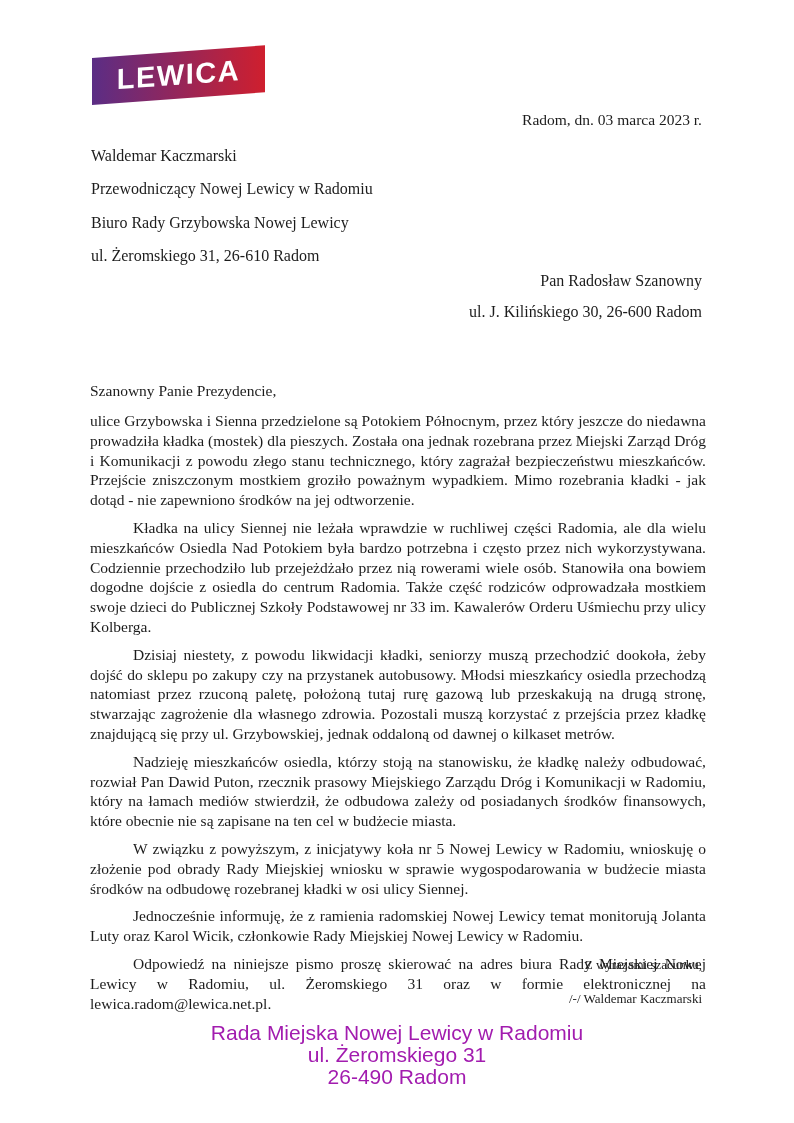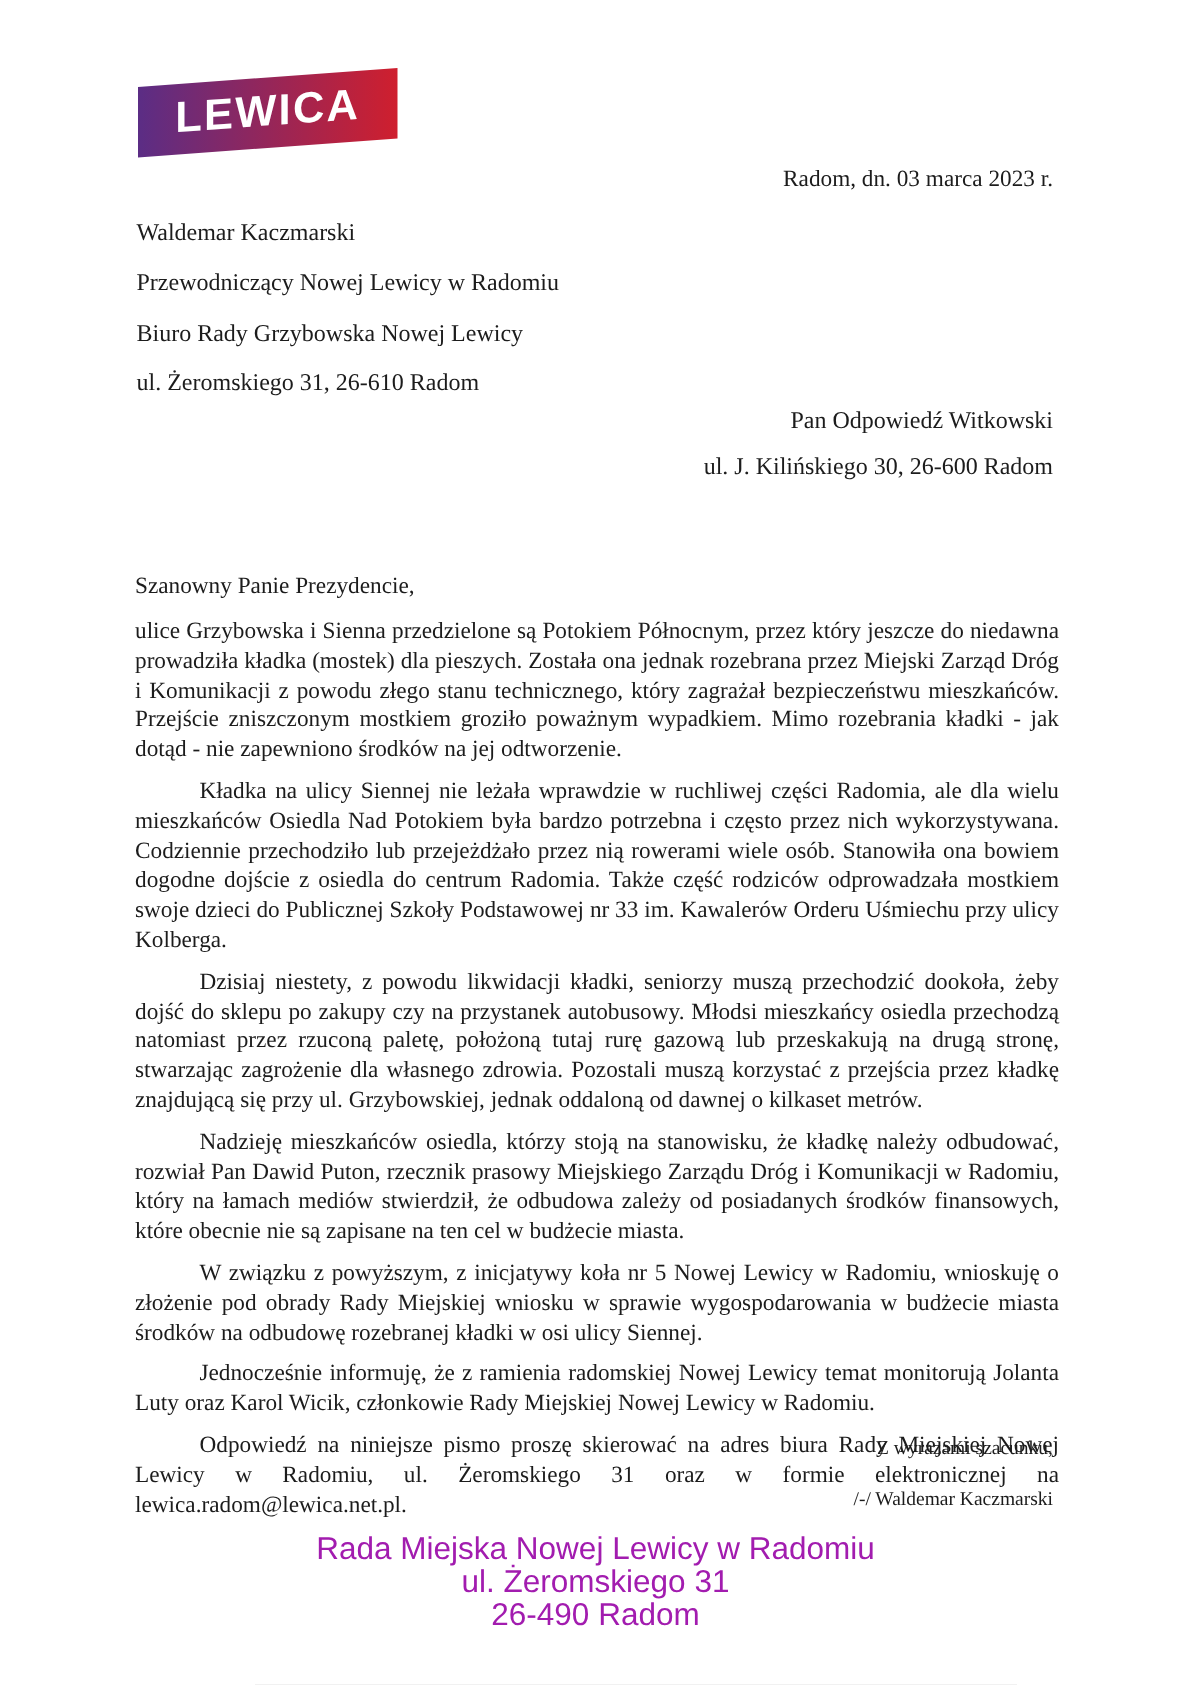--- a/index.html
+++ b/index.html
@@ -107,21 +107,21 @@
   <div class="date">Radom, dn. 03 marca 2023 r.</div>
 
   <div class="sender">
     <div>Waldemar Kaczmarski</div>
     <div>Przewodniczący Nowej Lewicy w Radomiu</div>
     <div>Biuro Rady Grzybowska Nowej Lewicy</div>
     <div>ul. Żeromskiego 31, 26-610 Radom</div>
   </div>
 
   <div class="recipient">
-    <div>Pan Odpowiedź Witkowski</div>
+    <div>Pan Radosław Szanowny</div>
     <div>ul. J. Kilińskiego 30, 26-600 Radom</div>
   </div>
 
   <div class="letter-body">
     <p class="salutation">Szanowny Panie Prezydencie,</p>
     <p class="para">ulice Grzybowska i Sienna przedzielone są Potokiem Północnym, przez który jeszcze do niedawna prowadziła kładka (mostek) dla pieszych. Została ona jednak rozebrana przez Miejski Zarząd Dróg i Komunikacji z powodu złego stanu technicznego, który zagrażał bezpieczeństwu mieszkańców. Przejście zniszczonym mostkiem groziło poważnym wypadkiem. Mimo rozebrania kładki - jak dotąd - nie zapewniono środków na jej odtworzenie.</p>
     <p class="para indent">Kładka na ulicy Siennej nie leżała wprawdzie w ruchliwej części Radomia, ale dla wielu mieszkańców Osiedla Nad Potokiem była bardzo potrzebna i często przez nich wykorzystywana. Codziennie przechodziło lub przejeżdżało przez nią rowerami wiele osób. Stanowiła ona bowiem dogodne dojście z osiedla do centrum Radomia. Także część rodziców odprowadzała mostkiem swoje dzieci do Publicznej Szkoły Podstawowej nr 33 im. Kawalerów Orderu Uśmiechu przy ulicy Kolberga.</p>
     <p class="para indent">Dzisiaj niestety, z powodu likwidacji kładki, seniorzy muszą przechodzić dookoła, żeby dojść do sklepu po zakupy czy na przystanek autobusowy. Młodsi mieszkańcy osiedla przechodzą natomiast przez rzuconą paletę, położoną tutaj rurę gazową lub przeskakują na drugą stronę, stwarzając zagrożenie dla własnego zdrowia. Pozostali muszą korzystać z przejścia przez kładkę znajdującą się przy ul. Grzybowskiej, jednak oddaloną od dawnej o kilkaset metrów.</p>
     <p class="para indent">Nadzieję mieszkańców osiedla, którzy stoją na stanowisku, że kładkę należy odbudować, rozwiał Pan Dawid Puton, rzecznik prasowy Miejskiego Zarządu Dróg i Komunikacji w Radomiu, który na łamach mediów stwierdził, że odbudowa zależy od posiadanych środków finansowych, które obecnie nie są zapisane na ten cel w budżecie miasta.</p>
     <p class="para indent">W związku z powyższym, z inicjatywy koła nr 5 Nowej Lewicy w Radomiu, wnioskuję o złożenie pod obrady Rady Miejskiej wniosku w sprawie wygospodarowania w budżecie miasta środków na odbudowę rozebranej kładki w osi ulicy Siennej.</p>

